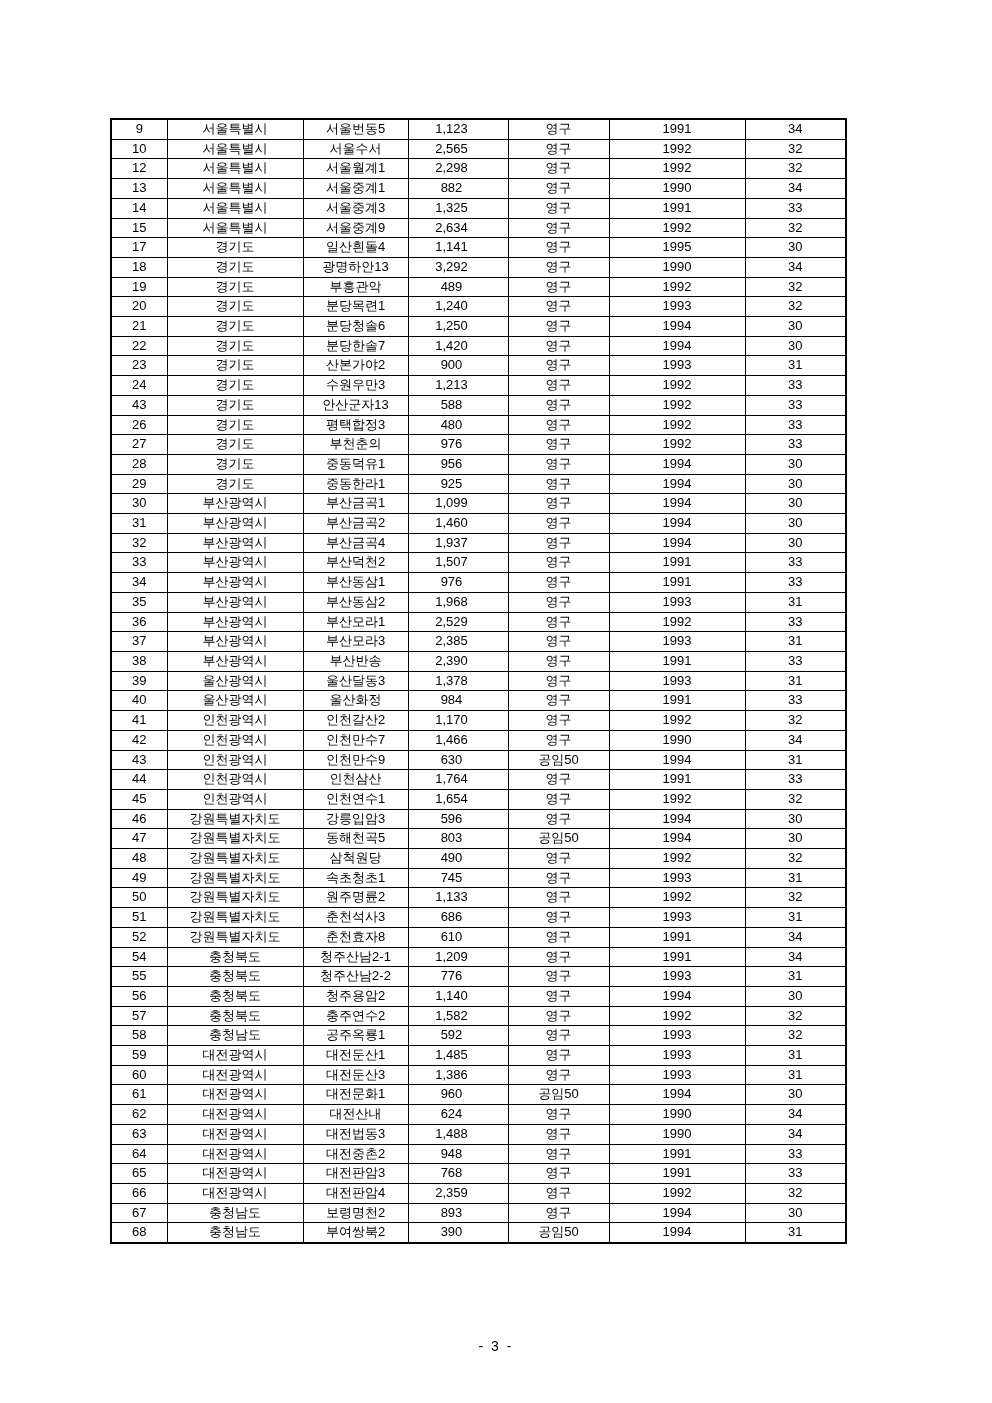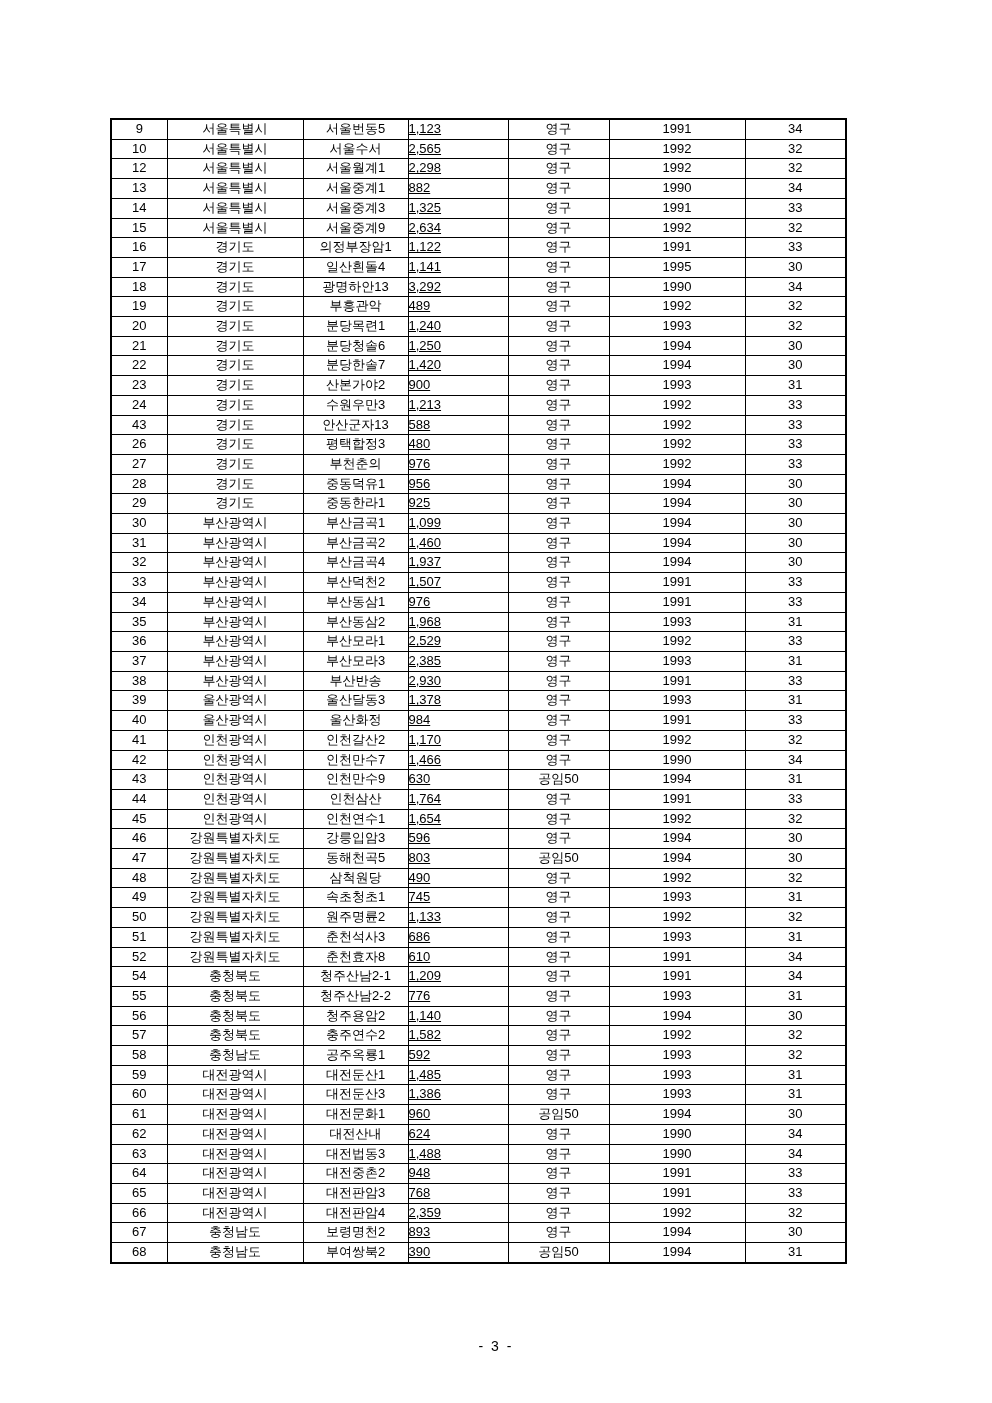--- a/index.html
+++ b/index.html
@@ -34,23 +34,22 @@
     height: 18.7px;
     line-height: 18.7px;
     font-size: 13px;
     text-align: center;
     padding: 0;
     white-space: nowrap;
     overflow: hidden;
     color: #000000;
   }
   table.data-table td.col-households {
-    text-align: left;
+    text-align: center;
     padding-right: 13px;
-    text-decoration: underline;
   }
   .footer {
     position: absolute;
     left: 0;
     top: 1338px;
     width: 992px;
     text-align: center;
     font-size: 14px;
     letter-spacing: 2px;
     color: #000000;
@@ -120,29 +119,20 @@
         <tr>
           <td class="col-no">15</td>
           <td class="col-region">서울특별시</td>
           <td class="col-complex">서울중계9</td>
           <td class="col-households">2,634</td>
           <td class="col-type">영구</td>
           <td class="col-year">1992</td>
           <td class="col-value">32</td>
         </tr>
         <tr>
-          <td class="col-no">16</td>
-          <td class="col-region">경기도</td>
-          <td class="col-complex">의정부장암1</td>
-          <td class="col-households">1,122</td>
-          <td class="col-type">영구</td>
-          <td class="col-year">1991</td>
-          <td class="col-value">33</td>
-        </tr>
-        <tr>
           <td class="col-no">17</td>
           <td class="col-region">경기도</td>
           <td class="col-complex">일산흰돌4</td>
           <td class="col-households">1,141</td>
           <td class="col-type">영구</td>
           <td class="col-year">1995</td>
           <td class="col-value">30</td>
         </tr>
         <tr>
           <td class="col-no">18</td>
@@ -321,21 +311,21 @@
           <td class="col-complex">부산모라3</td>
           <td class="col-households">2,385</td>
           <td class="col-type">영구</td>
           <td class="col-year">1993</td>
           <td class="col-value">31</td>
         </tr>
         <tr>
           <td class="col-no">38</td>
           <td class="col-region">부산광역시</td>
           <td class="col-complex">부산반송</td>
-          <td class="col-households">2,930</td>
+          <td class="col-households">2,390</td>
           <td class="col-type">영구</td>
           <td class="col-year">1991</td>
           <td class="col-value">33</td>
         </tr>
         <tr>
           <td class="col-no">39</td>
           <td class="col-region">울산광역시</td>
           <td class="col-complex">울산달동3</td>
           <td class="col-households">1,378</td>
           <td class="col-type">영구</td>

